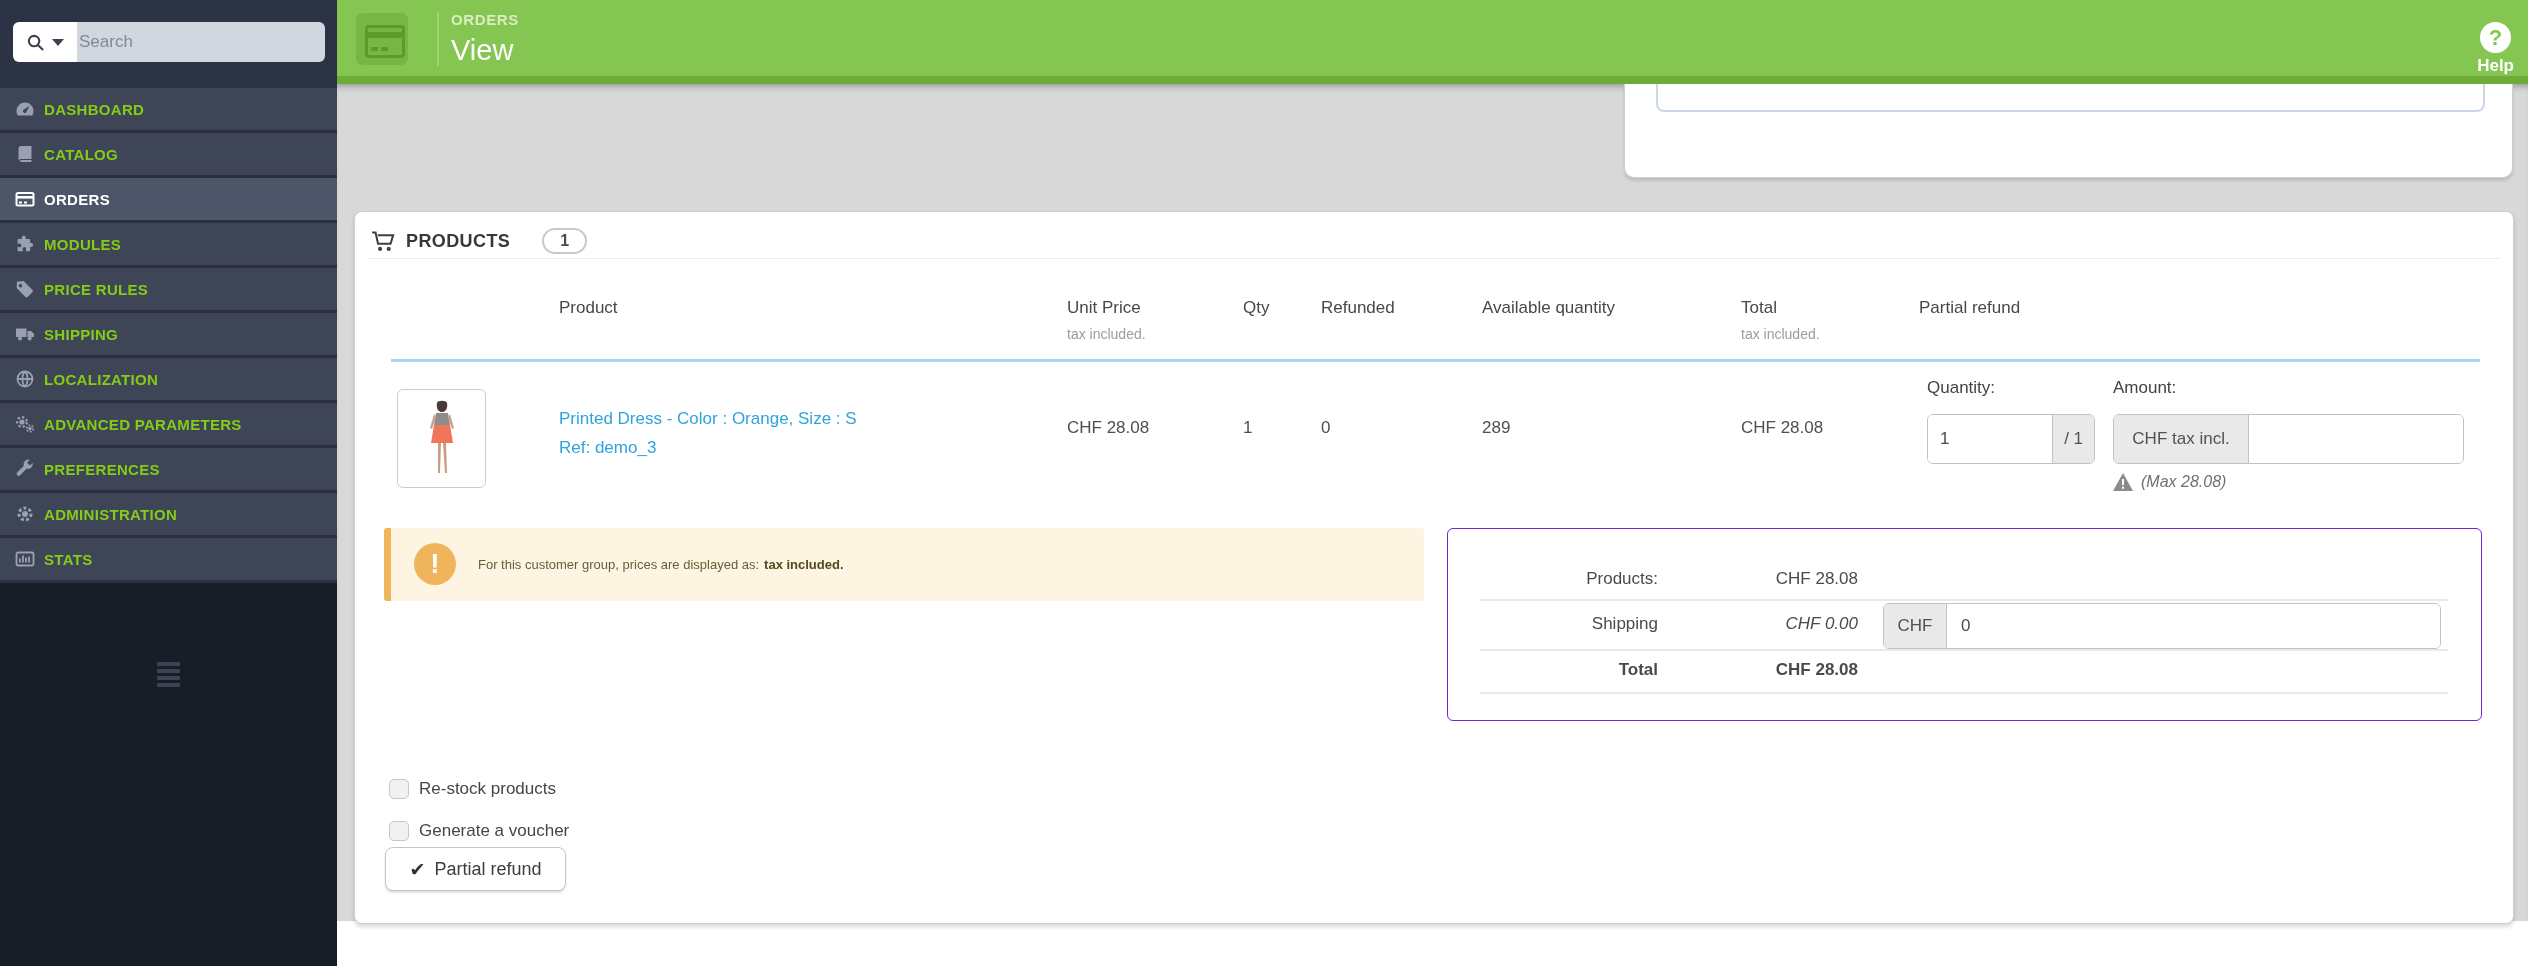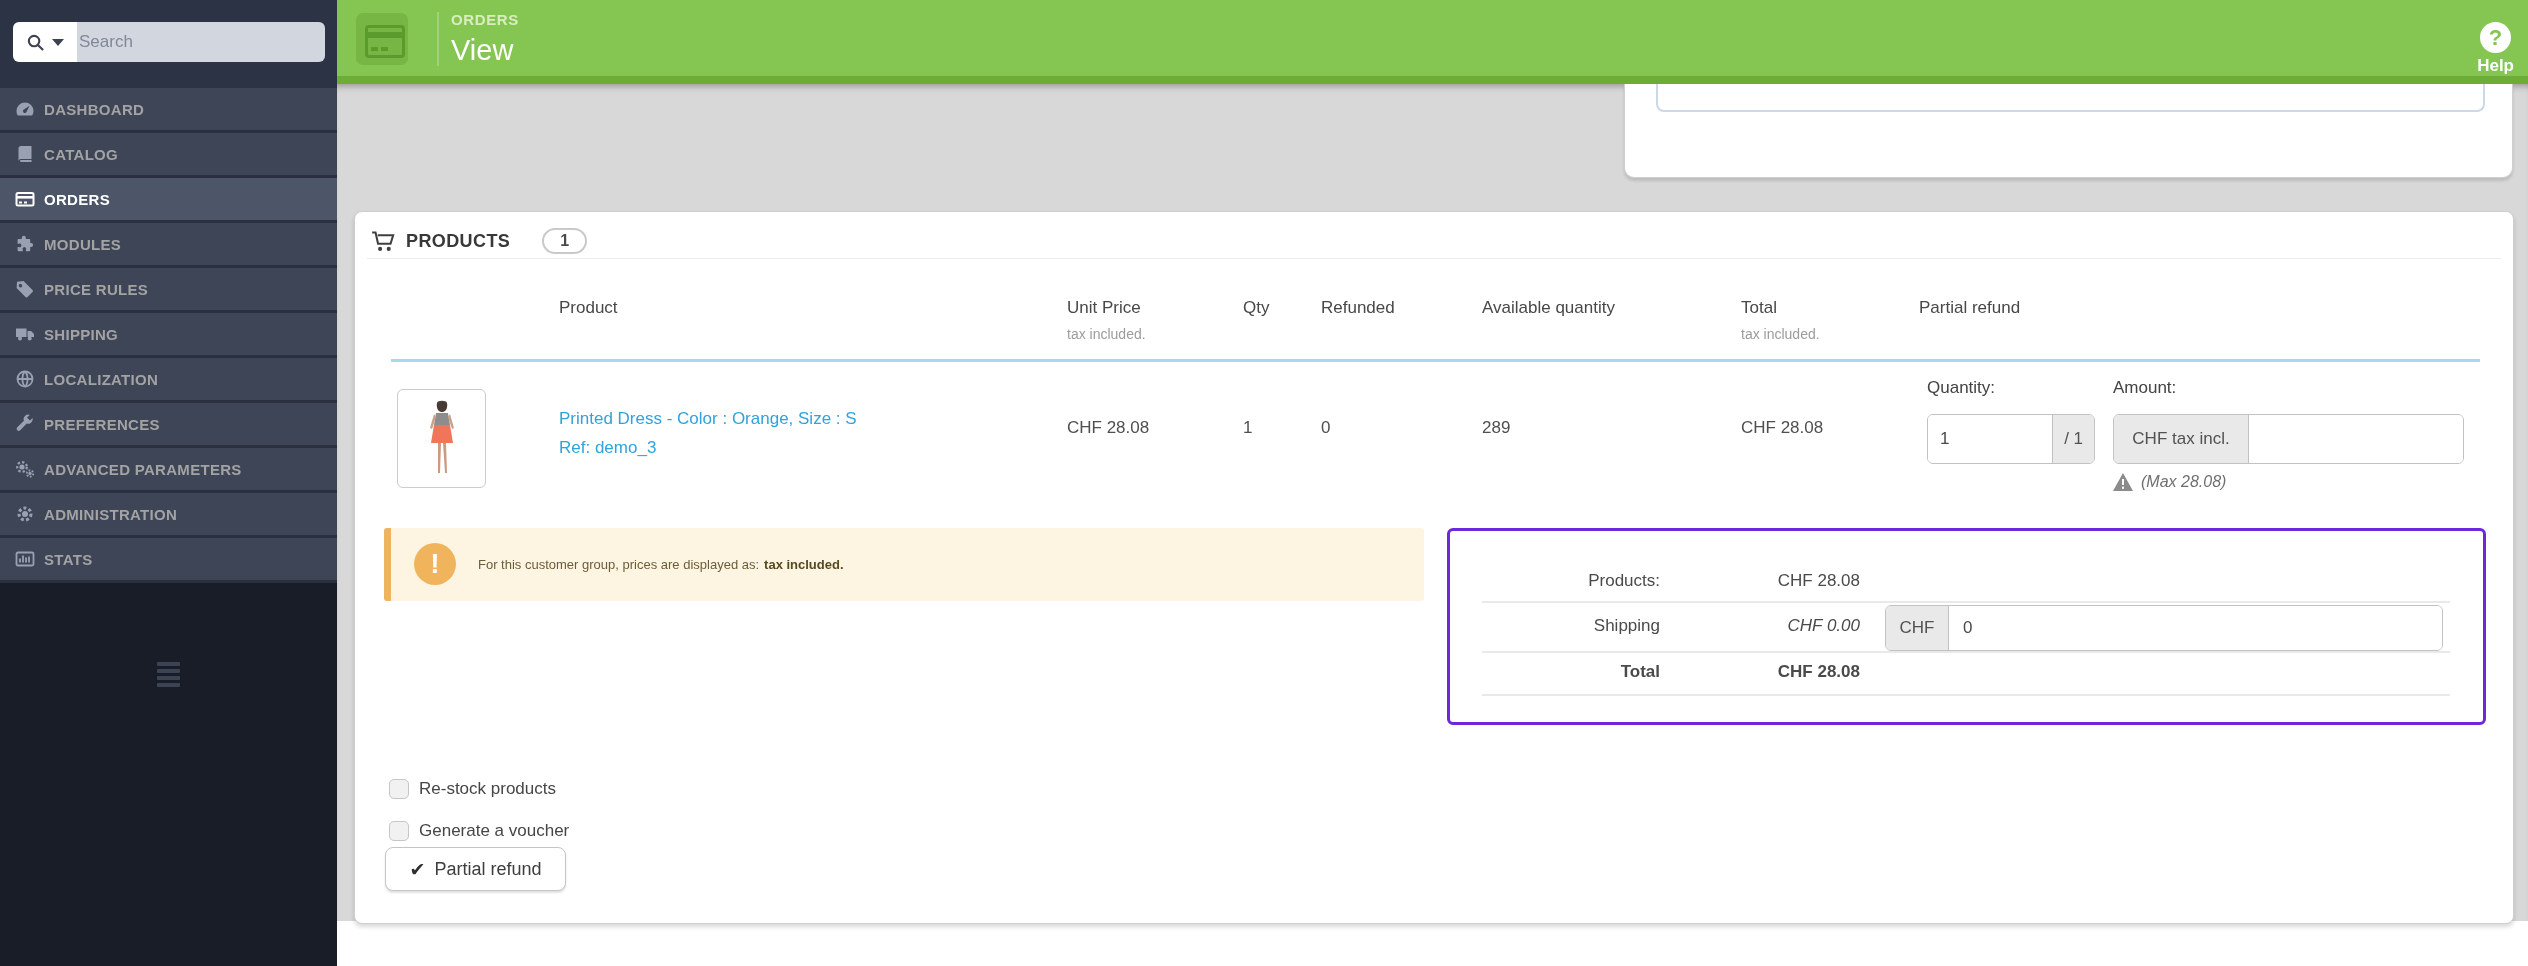--- a/index.html
+++ b/index.html
@@ -15,21 +15,21 @@
   .search-btn svg{width:19px;height:19px;color:#3c424e;}
   .search-caret{width:0;height:0;border-left:6px solid transparent;border-right:6px solid transparent;
     border-top:7px solid #3c424e;}
   .search-input{flex:1;height:40px;border:none;outline:none;background:#d2d6df;
     border-radius:0 6px 6px 0;padding:0 2px;font-size:17px;color:#4a4f5c;
     font-family:"Liberation Sans",sans-serif;}
   .search-input::placeholder{color:#818898;}
   .menu{position:absolute;left:0;top:88px;width:337px;border-top:0;}
   .menu-item{height:42px;border-bottom:3px solid #2a3040;background:#3e4557;
     display:flex;align-items:center;gap:9px;padding-left:14px;cursor:pointer;
-    color:#a3a3a3;font-size:15px;font-weight:bold;letter-spacing:.3px;}
+    color:#84cc16;font-size:15px;font-weight:bold;letter-spacing:.3px;}
   .menu-item .mi{width:21px;height:21px;display:flex;align-items:center;justify-content:center;color:#99a0b2;}
   .menu-item .mi svg{width:20px;height:20px;}
   .menu-item.active{background:#4d5668;color:#ffffff;}
   .menu-item.active .mi{color:#ffffff;}
   .sidebar-footer-toggle{position:absolute;left:157px;top:662px;width:23px;cursor:pointer;}
   .sidebar-footer-toggle i{display:block;height:4px;background:#3c4354;margin-bottom:3px;border-radius:1px;}
 
   
   .topbar{position:absolute;left:337px;top:0;width:2191px;height:76px;background:#85c551;
     border-bottom:8px solid #6dad37;}
@@ -104,21 +104,21 @@
     border-left:7px solid #f0b45c;border-radius:3px;}
   .notice-icon{position:absolute;left:23px;top:15px;width:42px;height:42px;border-radius:50%;
     background:#f0b45c;color:#fff;display:flex;align-items:center;justify-content:center;
     font-size:28px;font-weight:bold;}
   .notice-text{position:absolute;left:87px;top:0;height:73px;display:flex;align-items:center;
     font-size:13px;color:#6b5d38;}
   .notice-text b{color:#57491f;margin-left:5px;}
 
   
   .totals{position:absolute;left:1092px;top:316px;width:1033px;height:191px;background:#fff;
-    border:3px solid #6d28d9;border-radius:6px;}
+    border:1px solid #6d28d9;border-radius:6px;}
   .t-label{position:absolute;left:60px;width:150px;text-align:right;font-size:17px;color:#4a4a4a;}
   .t-value{position:absolute;left:260px;width:150px;text-align:right;font-size:17px;color:#4a4a4a;}
   .t-line{position:absolute;left:32px;width:968px;border-top:2px solid #e9e9e9;}
   .g-ship{position:absolute;left:435px;top:74px;width:556px;height:44px;display:flex;
     border:1px solid #c2c2c2;border-radius:6px;overflow:hidden;background:#fff;}
   .g-ship .iaddon{width:62px;border-right:1px solid #c2c2c2;}
   .g-ship input{flex:1;border:none;outline:none;font-size:17px;color:#4a4a4a;padding:0 14px;
     font-family:"Liberation Sans",sans-serif;}
 
   
@@ -211,35 +211,35 @@
           <svg viewBox="0 0 20 20" fill="none" stroke="currentColor" stroke-width="1.8">
               <circle cx="10" cy="10" r="7.5"></circle>
               <path d="M10 2.5c3.4 3 3.4 12 0 15M10 2.5c-3.4 3-3.4 12 0 15M2.8 10h14.4"></path>
             </svg>
         </span>
         <span>LOCALIZATION</span>
       </div>
       <div class="menu-item">
         <span class="mi">
           <svg viewBox="0 0 20 20" fill="currentColor">
-              <path d="M17.7 5.2a4.6 4.6 0 01-6 4.4l-6.5 6.6a2 2 0 11-2.9-2.9L8.9 6.8a4.6 4.6 0 015.9-5.9L12 3.6l3 3 2.6-2.7c.1.4.1.8.1 1.3z"></path>
-            </svg>
-        </span>
-        <span>PREFERENCES</span>
-      </div>
-      <div class="menu-item">
-        <span class="mi">
-          <svg viewBox="0 0 20 20" fill="currentColor">
               <circle cx="7" cy="8" r="2.6"></circle>
               <circle cx="7" cy="8" r="4.8" fill="none" stroke="currentColor" stroke-width="2.2" stroke-dasharray="2.4 2"></circle>
               <circle cx="15" cy="14.5" r="1.7"></circle>
               <circle cx="15" cy="14.5" r="3.2" fill="none" stroke="currentColor" stroke-width="1.8" stroke-dasharray="1.8 1.5"></circle>
             </svg>
         </span>
         <span>ADVANCED PARAMETERS</span>
+      </div>
+      <div class="menu-item">
+        <span class="mi">
+          <svg viewBox="0 0 20 20" fill="currentColor">
+              <path d="M17.7 5.2a4.6 4.6 0 01-6 4.4l-6.5 6.6a2 2 0 11-2.9-2.9L8.9 6.8a4.6 4.6 0 015.9-5.9L12 3.6l3 3 2.6-2.7c.1.4.1.8.1 1.3z"></path>
+            </svg>
+        </span>
+        <span>PREFERENCES</span>
       </div>
       <div class="menu-item">
         <span class="mi">
           <svg viewBox="0 0 20 20" fill="currentColor">
               <circle cx="10" cy="10" r="3"></circle>
               <circle cx="10" cy="10" r="6" fill="none" stroke="currentColor" stroke-width="3" stroke-dasharray="2.9 2.3"></circle>
             </svg>
         </span>
         <span>ADMINISTRATION</span>
       </div>

